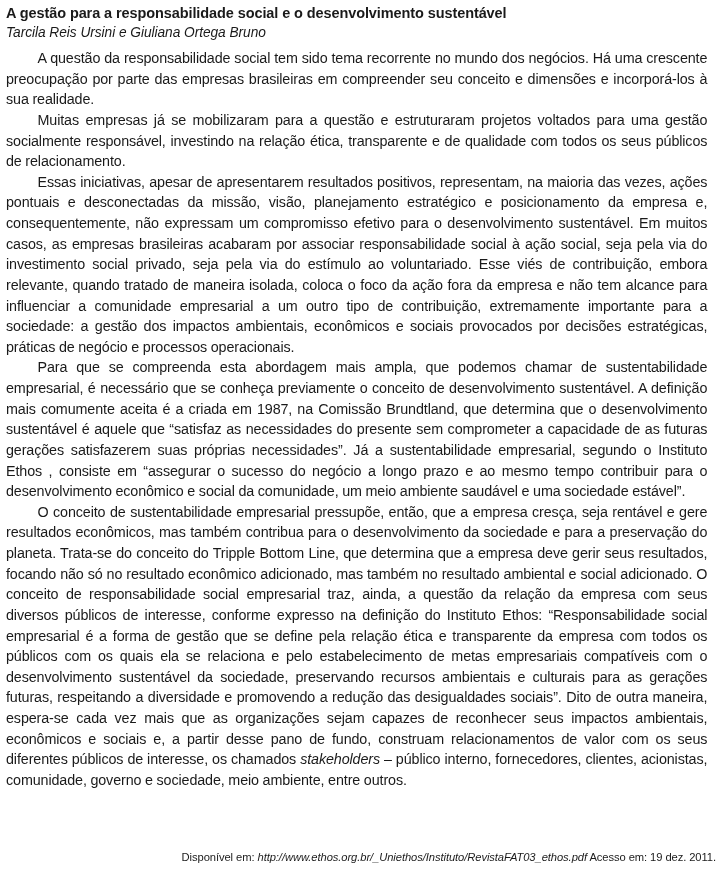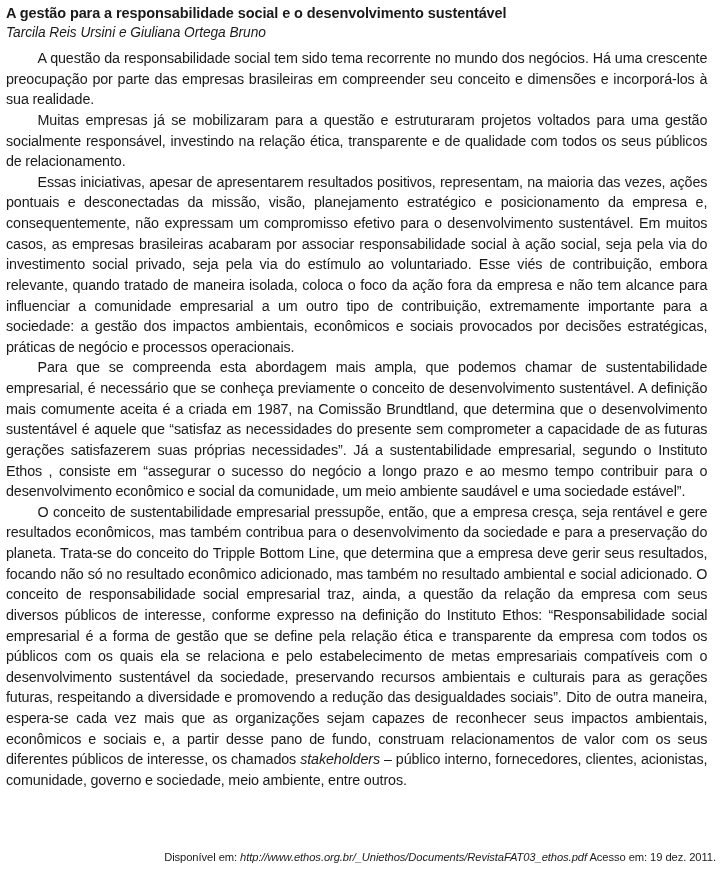--- a/index.html
+++ b/index.html
@@ -95,15 +95,15 @@
     <p class="para">Muitas empresas já se mobilizaram para a questão e estruturaram projetos voltados para uma gestão socialmente responsável, investindo na relação ética, transparente e de qualidade com todos os seus públicos de relacionamento.</p>
 
     <p class="para">Essas iniciativas, apesar de apresentarem resultados positivos, representam, na maioria das vezes, ações pontuais e desconectadas da missão, visão, planejamento estratégico e posicionamento da empresa e, consequentemente, não expressam um compromisso efetivo para o desenvolvimento sustentável. Em muitos casos, as empresas brasileiras acabaram por associar responsabilidade social à ação social, seja pela via do investimento social privado, seja pela via do estímulo ao voluntariado. Esse viés de contribuição, embora relevante, quando tratado de maneira isolada, coloca o foco da ação fora da empresa e não tem alcance para influenciar a comunidade empresarial a um outro tipo de contribuição, extremamente importante para a sociedade: a gestão dos impactos ambientais, econômicos e sociais provocados por decisões estratégicas, práticas de negócio e processos operacionais.</p>
 
     <p class="para">Para que se compreenda esta abordagem mais ampla, que podemos chamar de sustentabilidade empresarial, é necessário que se conheça previamente o conceito de desenvolvimento sustentável. A definição mais comumente aceita é a criada em 1987, na Comissão Brundtland, que determina que o desenvolvimento sustentável é aquele que “satisfaz as necessidades do presente sem comprometer a capacidade de as futuras gerações satisfazerem suas próprias necessidades”. Já a sustentabilidade empresarial, segundo o Instituto Ethos , consiste em “assegurar o sucesso do negócio a longo prazo e ao mesmo tempo contribuir para o desenvolvimento econômico e social da comunidade, um meio ambiente saudável e uma sociedade estável”.</p>
 
     <p class="para"><span>O conceito de sustentabilidade empresarial pressupõe, então, que a empresa cresça, seja rentável e gere resultados econômicos, mas também contribua para o desenvolvimento da sociedade e para a preservação do planeta. Trata-se do conceito do Tripple Bottom Line, que determina que a empresa deve gerir seus resultados, focando não só no resultado econômico adicionado, mas também no resultado ambiental e social adicionado. O conceito de responsabilidade social empresarial traz, ainda, a questão da relação da empresa com seus diversos públicos de interesse, conforme expresso na definição do Instituto Ethos: “Responsabilidade social empresarial é a forma de gestão que se define pela relação ética e transparente da empresa com todos os públicos com os quais ela se relaciona e pelo estabelecimento de metas empresariais compatíveis com o desenvolvimento sustentável da sociedade, preservando recursos ambientais e culturais para as gerações futuras, respeitando a diversidade e promovendo a redução das desigualdades sociais”. Dito de outra maneira, espera-se cada vez mais que as organizações sejam capazes de reconhecer seus impactos ambientais, econômicos e sociais e, a partir desse pano de fundo, construam relacionamentos de valor com os seus diferentes públicos de interesse, os chamados </span><em class="it">stakeholders</em><span> – público interno, fornecedores, clientes, acionistas, comunidade, governo e sociedade, meio ambiente, entre outros.</span></p>
 
   </div>
 
-  <div class="source-line"><span>Disponível em:</span> <span class="url">http://www.ethos.org.br/_Uniethos/Documents/RevistaFAT03_ethos.pdf</span> <span>Acesso em: 19 dez. 2011.</span></div>
+  <div class="source-line"><span>Disponível em:</span> <span class="url">http://www.ethos.org.br/_Uniethos/Instituto/RevistaFAT03_ethos.pdf</span> <span>Acesso em: 19 dez. 2011.</span></div>
 
 </div>
 
 </body></html>

